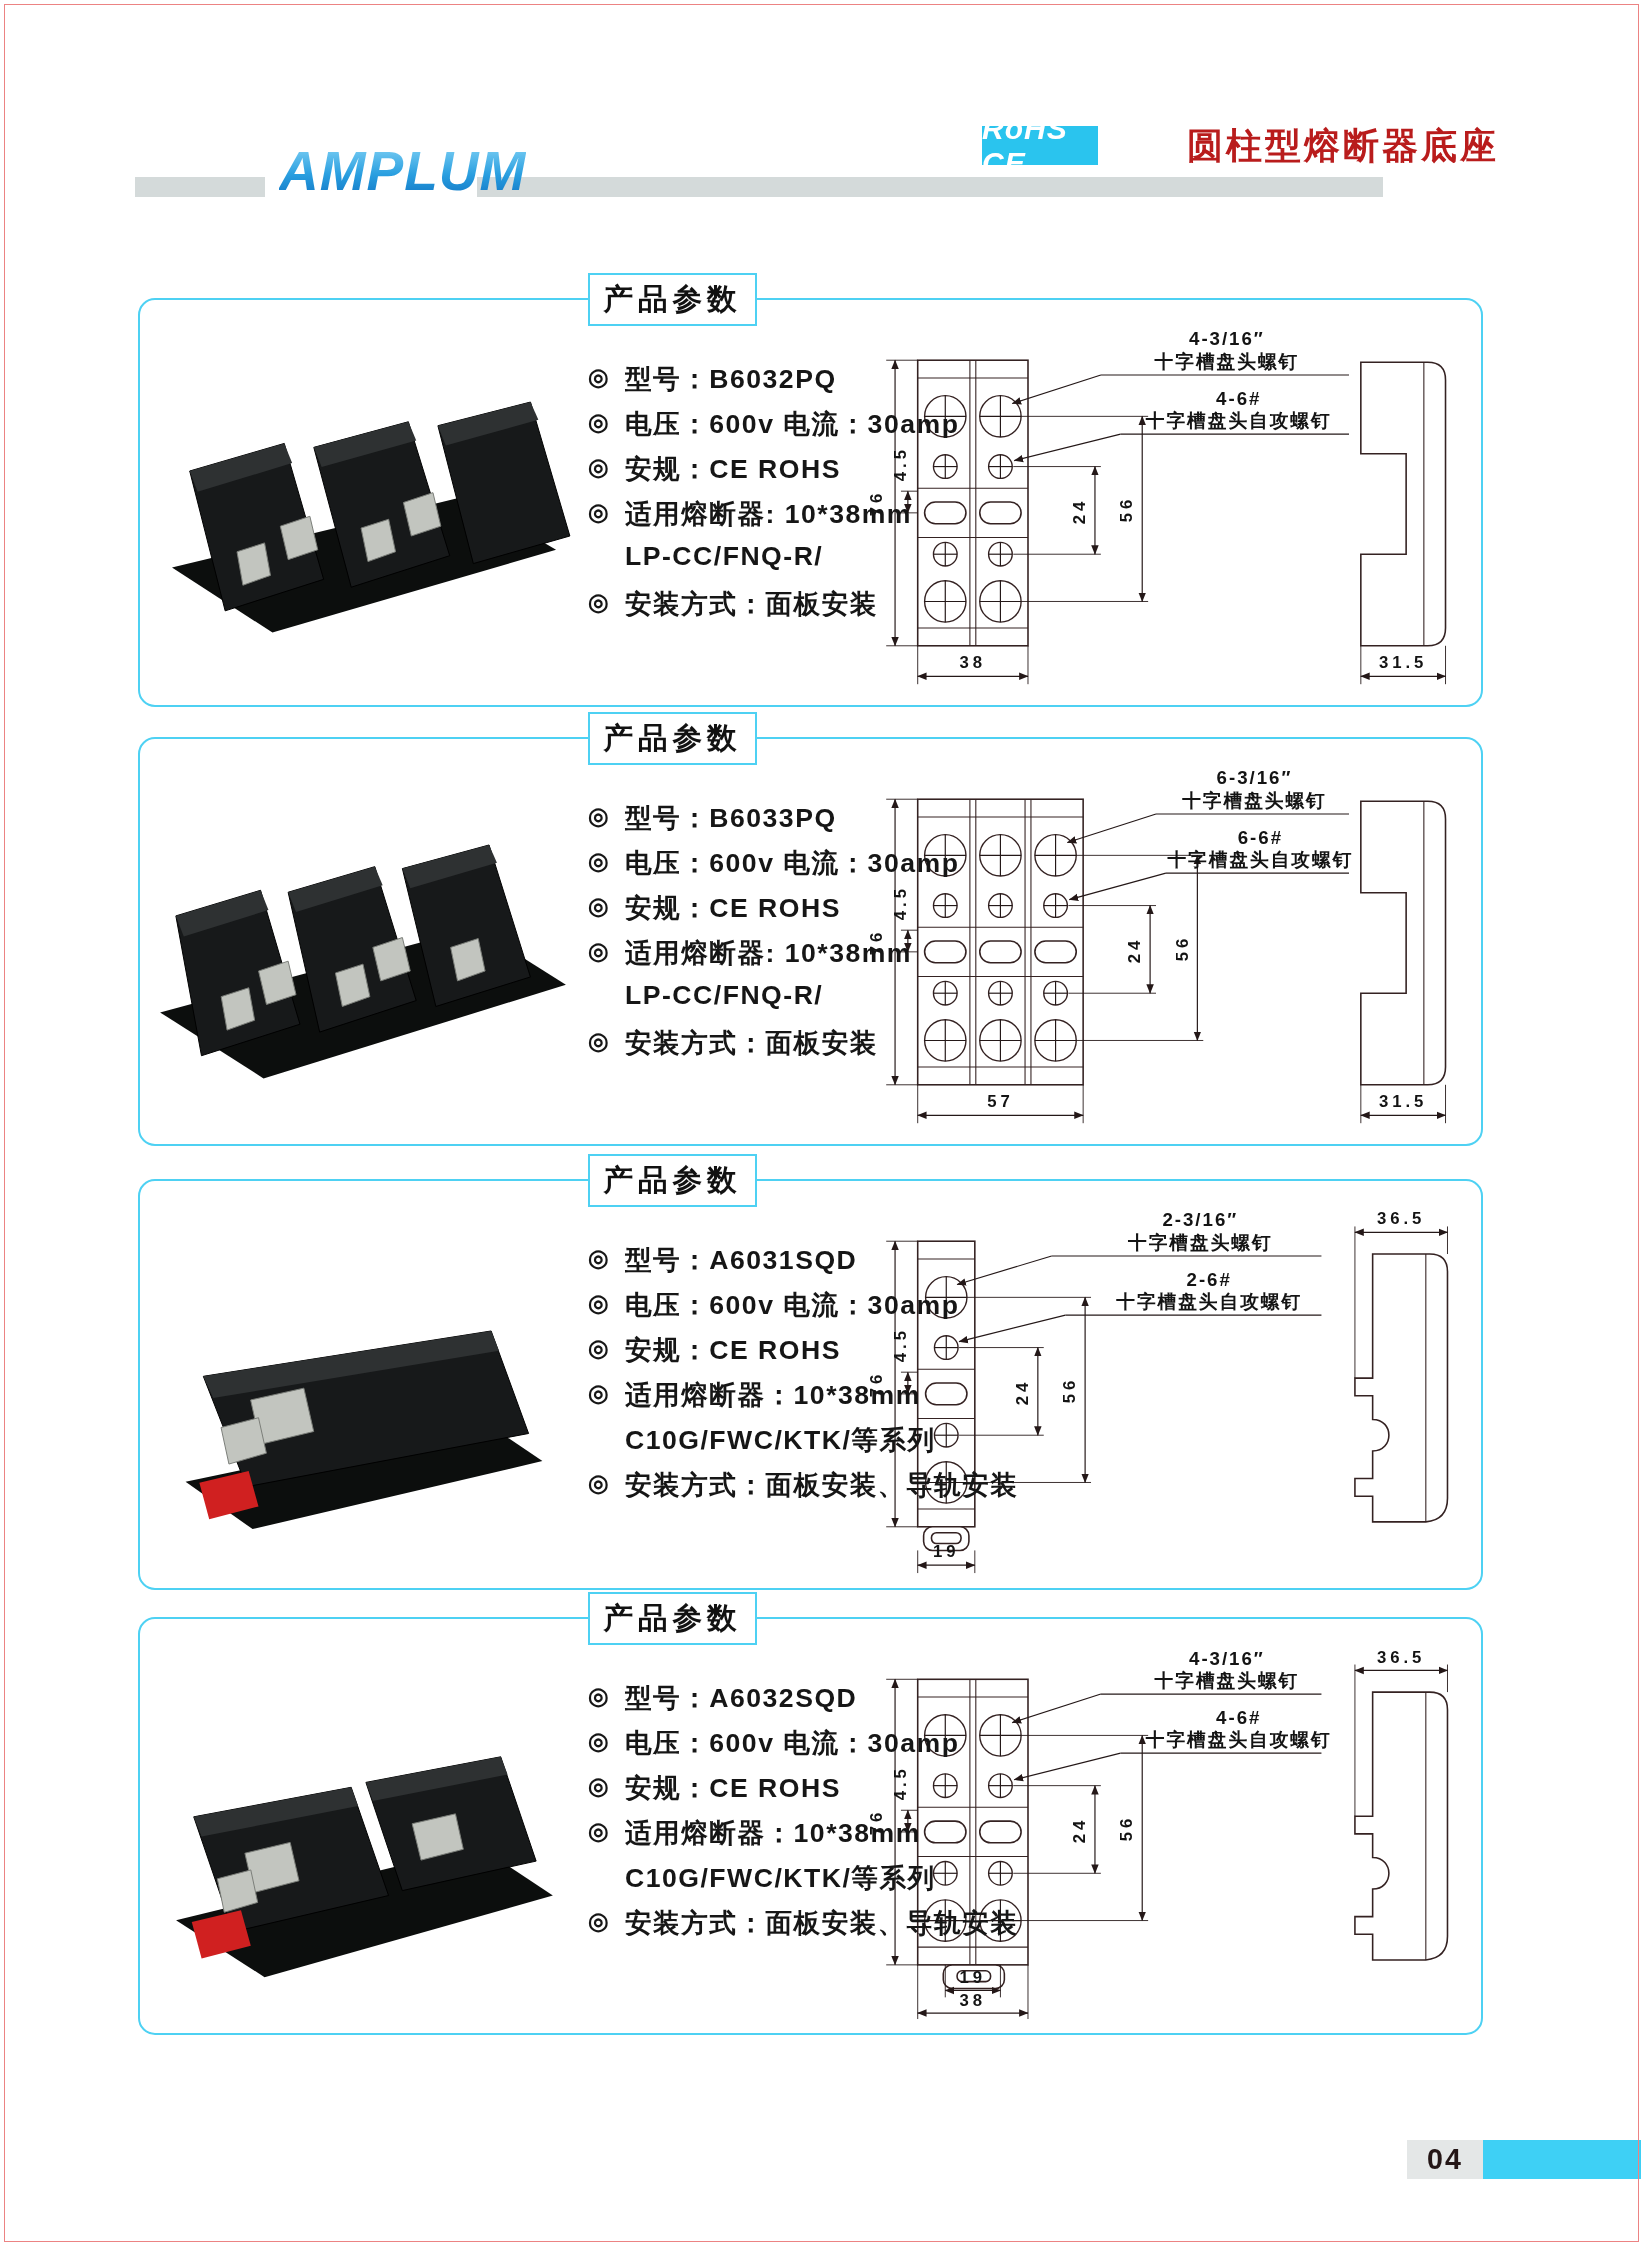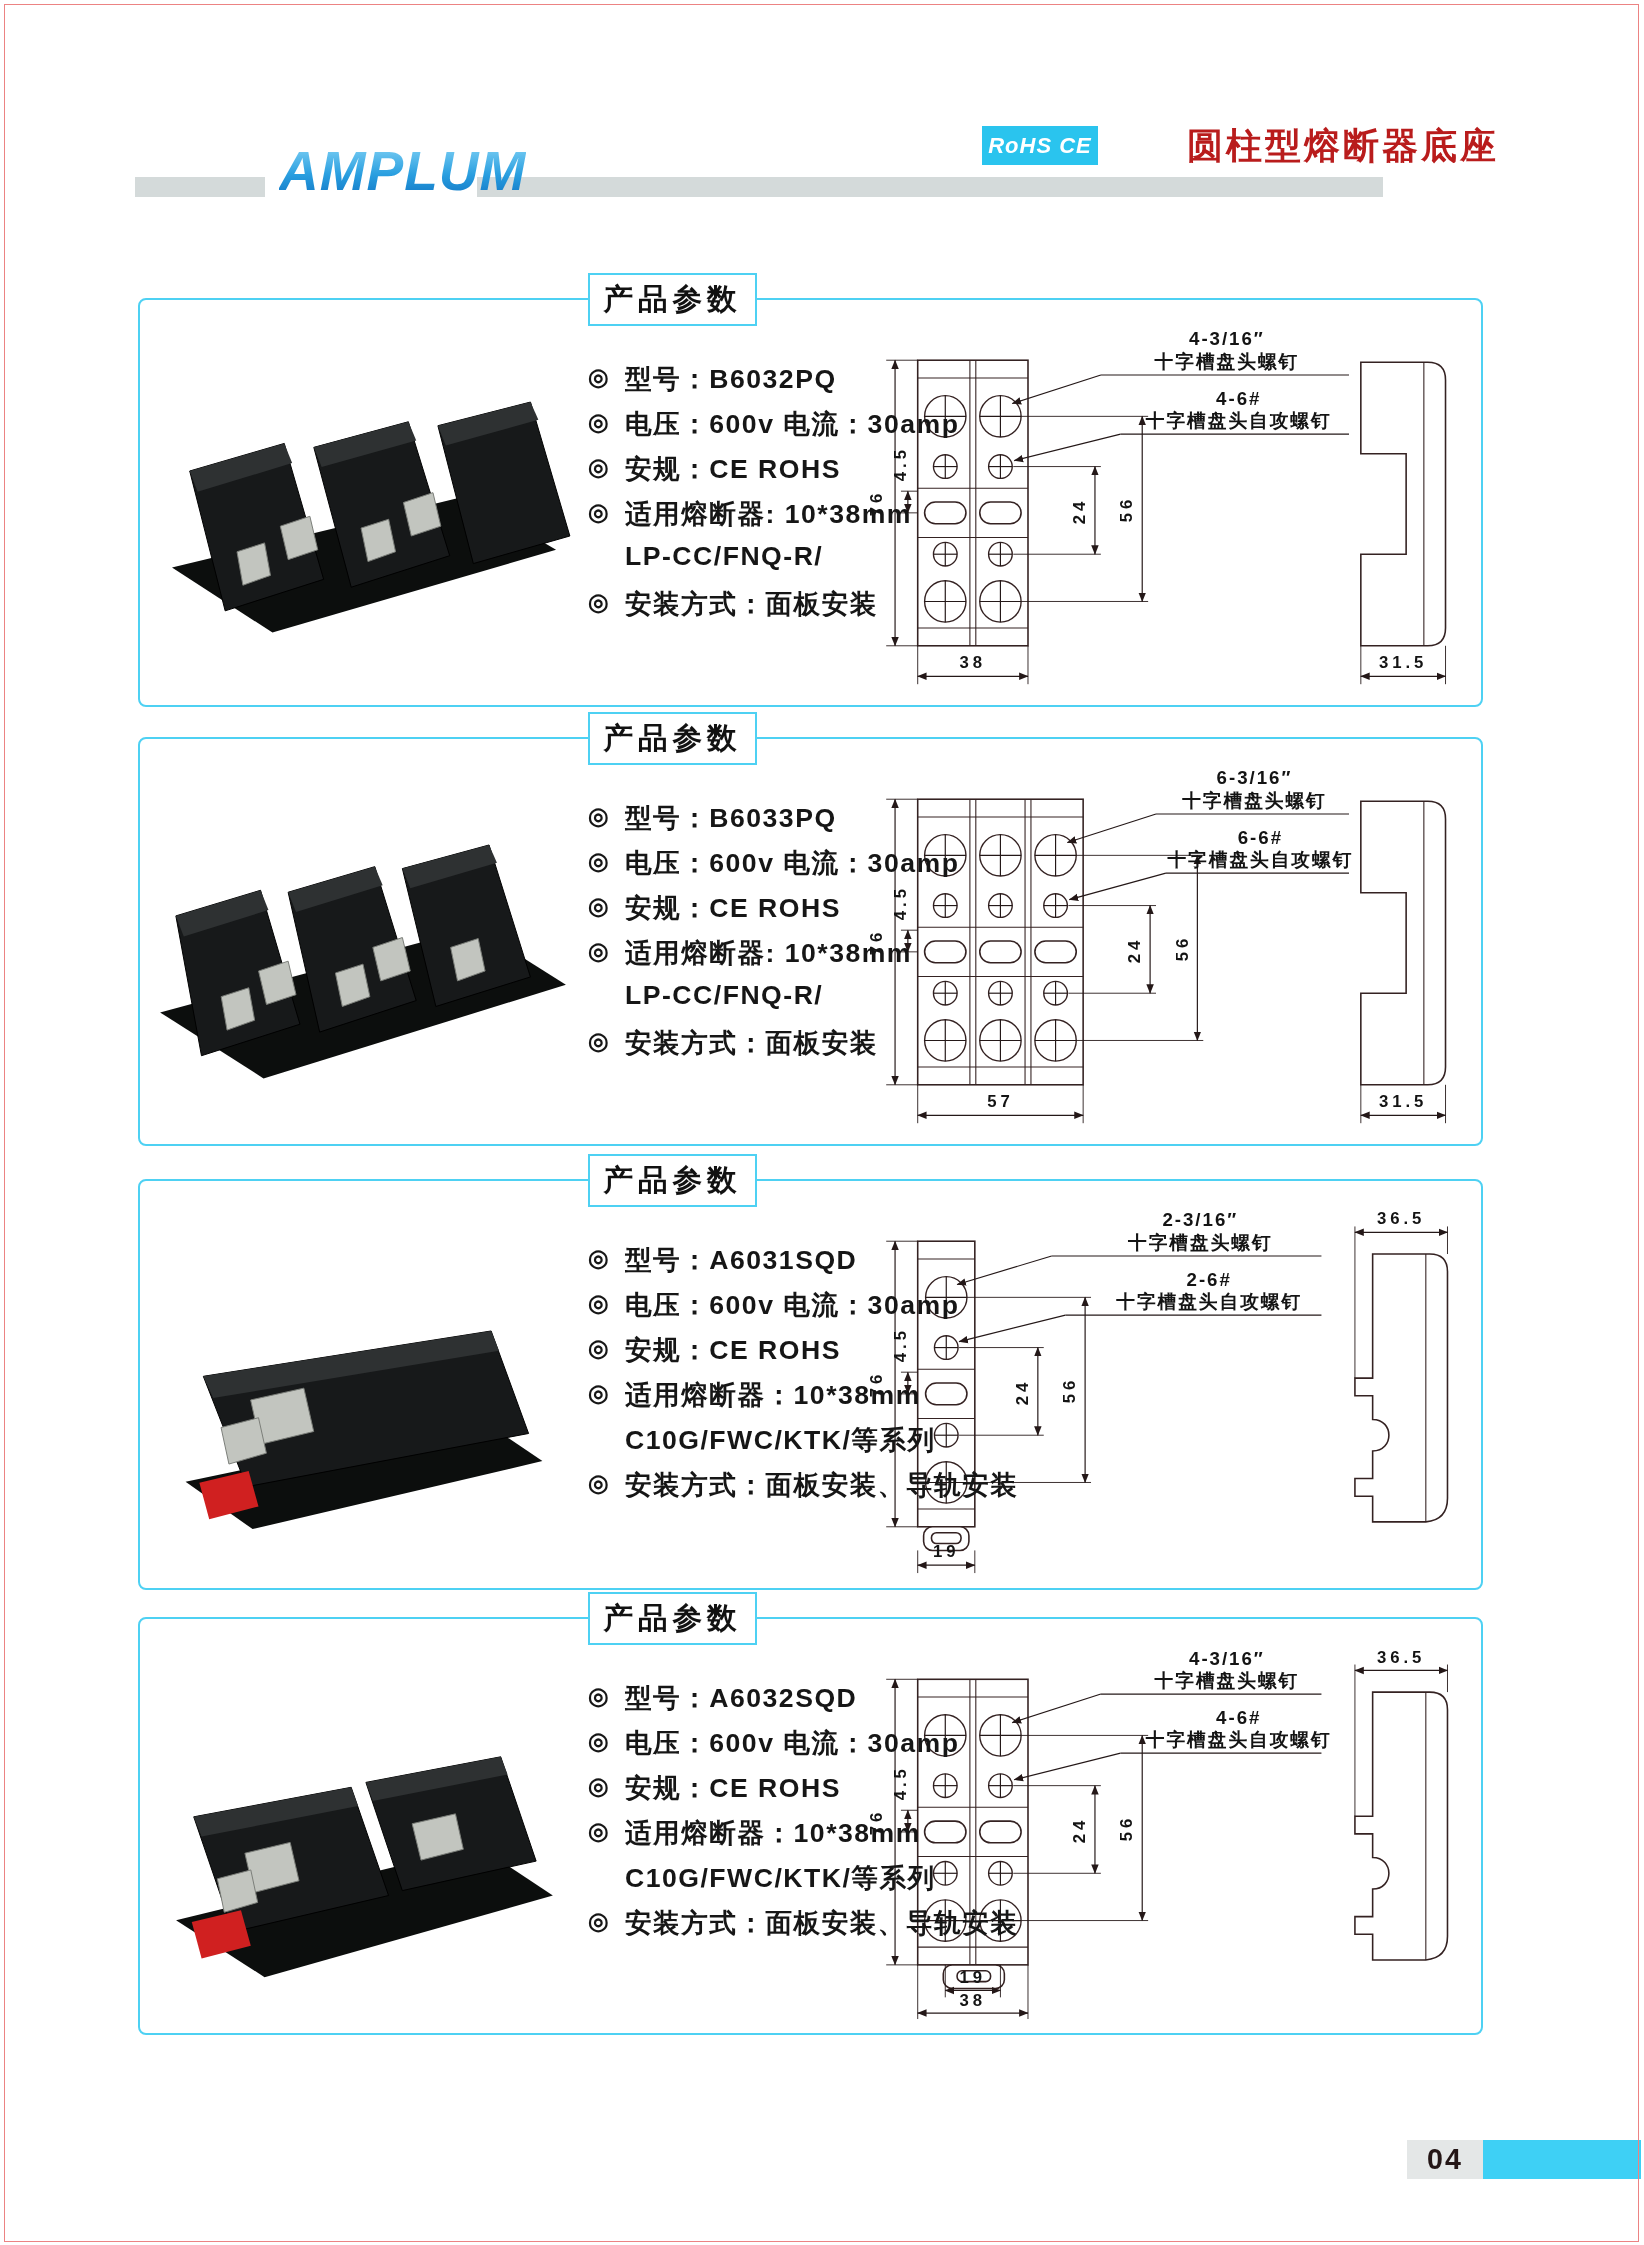--- a/index.html
+++ b/index.html
@@ -10,26 +10,26 @@
   
   .graybar{position:absolute;height:19.7px;background:#d4dada;}
   .logo{position:absolute;left:279px;top:139px;font-size:55px;font-style:italic;font-weight:800;
         letter-spacing:1px;color:#1e93da;}
   @supports ((-webkit-background-clip:text) or (background-clip:text)){
     .logo{background:linear-gradient(180deg,#8ed9f8 0%,#2a9fe0 55%,#0c6fc0 100%);
           -webkit-background-clip:text;background-clip:text;color:transparent;
           -webkit-text-fill-color:transparent;}
   }
   .badge{position:absolute;left:982px;top:126px;width:116px;height:39px;background:#2ac4ee;
-        color:#ffffff;font-size:22px;font-weight:800;font-style:italic;letter-spacing:1px;
+        color:#ffffff;font-size:30px;font-weight:800;font-style:italic;letter-spacing:1px;
         display:flex;align-items:center;justify-content:center;}
   .page-title{position:absolute;left:1187px;top:122px;font-size:36px;font-weight:700;
         letter-spacing:3px;color:#b91c1c;}
   
-  .sec{position:absolute;left:138px;width:1341px;border:2px solid #4ed1f3;border-radius:8px;
+  .sec{position:absolute;left:138px;width:1341px;border:2px solid #4ed1f3;border-radius:17px;
         background:#ffffff;}
   .ppbox{position:absolute;left:448px;top:-26.6px;width:165px;height:49px;background:#ffffff;
         border:2px solid #4ed1f3;display:flex;align-items:center;justify-content:center;
         font-size:29.6px;font-weight:700;letter-spacing:4.9px;color:#111111;z-index:3;}
   .specs{position:absolute;left:448px;top:61px;z-index:2;}
   .sl{display:flex;align-items:flex-start;height:45px;font-size:26.6px;font-weight:600;
         color:#161616;letter-spacing:1.5px;white-space:nowrap;}
   .sl .b{width:37px;font-size:23.6px;padding-top:2px;}
   .photo{position:absolute;z-index:1;}
   .draw{position:absolute;left:630px;top:5.9px;z-index:1;}

